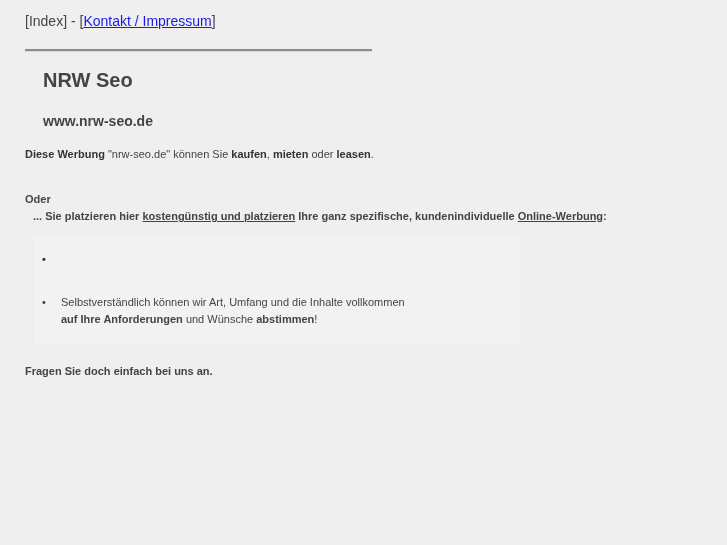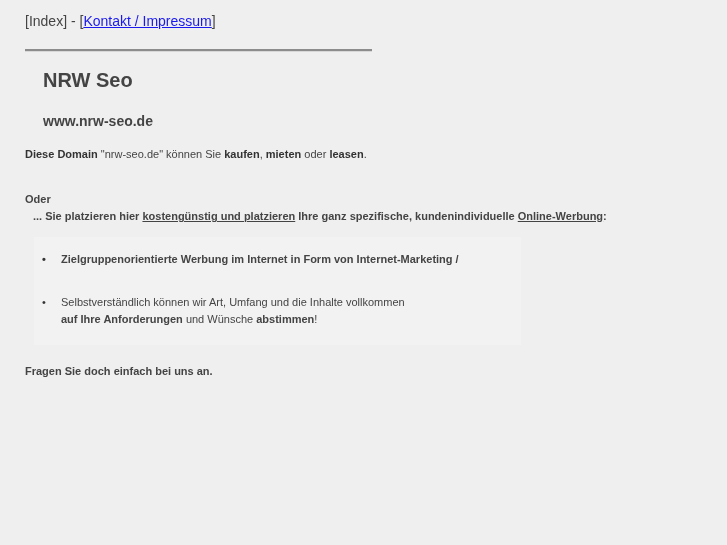--- a/index.html
+++ b/index.html
@@ -107,34 +107,34 @@
   <span>[</span><span>Index</span><span>] - [</span><a href="#">Kontakt / Impressum</a><span>]</span>
 </div>
 
 <div class="rule"></div>
 
 <h1 class="title">NRW Seo</h1>
 
 <div class="domain-url">www.nrw-seo.de</div>
 
 <div class="para p-offer">
-  <b>Diese Domain</b><span> "nrw-seo.de" können Sie </span><b>kaufen</b><span>, </span><b>mieten</b><span> oder </span><b>leasen</b><span>.</span>
+  <b>Diese Werbung</b><span> "nrw-seo.de" können Sie </span><b>kaufen</b><span>, </span><b>mieten</b><span> oder </span><b>leasen</b><span>.</span>
 </div>
 
 <div class="para p-oder">Oder</div>
 
 <div class="para p-place">
   <span>... Sie platzieren hier </span><u>kostengünstig und platzieren</u><span> Ihre ganz spezifische, kundenindividuelle </span><u>Online-Werbung</u><span>:</span>
 </div>
 
 <div class="listbox">
   <ul>
     <li class="li1">
       <span class="bullet">•</span>
-      <span>Zielgruppenorientierte Werbung im Internet in Form von Internet-Marketing /</span><br>
+      <br>
     </li>
     <li class="li2">
       <span class="bullet">•</span>
       <span>Selbstverständlich können wir Art, Umfang und die Inhalte vollkommen</span><br>
       <b>auf Ihre Anforderungen</b><span> und Wünsche </span><b>abstimmen</b><span>!</span>
     </li>
   </ul>
 </div>
 
 <div class="para p-ask">Fragen Sie doch einfach bei uns an.</div>

